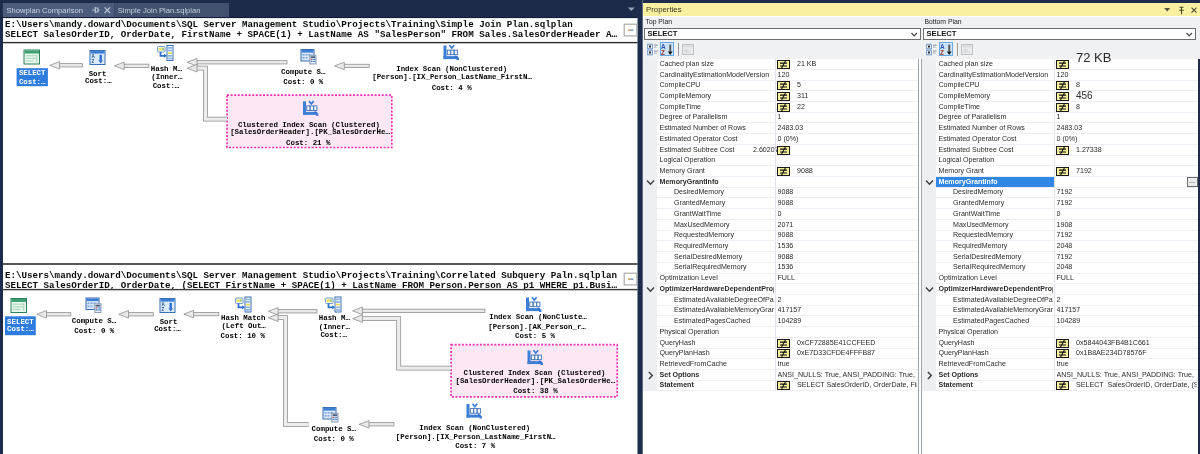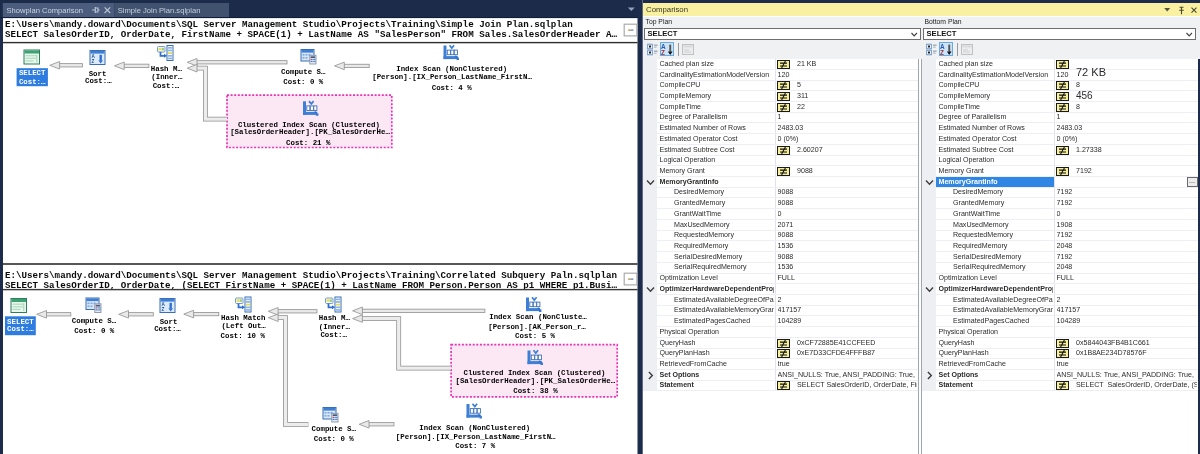--- a/index.html
+++ b/index.html
@@ -171,21 +171,21 @@
     <text x="535.3" y="382.54999999999995" font-family="Liberation Mono" font-weight="bold" font-size="7.4" fill="#000" text-anchor="middle">[SalesOrderHeader].[PK_SalesOrderHe…</text>
     <text x="535.4" y="393.04999999999995" font-family="Liberation Mono" font-weight="bold" font-size="7.4" fill="#000" text-anchor="middle">Cost: 38 %</text>
     <text x="333.8" y="430.95" font-family="Liberation Mono" font-weight="bold" font-size="7.4" fill="#000" text-anchor="middle">Compute S…</text>
     <text x="333.8" y="441.34999999999997" font-family="Liberation Mono" font-weight="bold" font-size="7.4" fill="#000" text-anchor="middle">Cost: 0 %</text>
     <text x="474.8" y="429.95" font-family="Liberation Mono" font-weight="bold" font-size="7.4" fill="#000" text-anchor="middle">Index Scan (NonClustered)</text>
     <text x="475.7" y="438.84999999999997" font-family="Liberation Mono" font-weight="bold" font-size="7.4" fill="#000" text-anchor="middle">[Person].[IX_Person_LastName_FirstN…</text>
     <text x="475.2" y="447.65" font-family="Liberation Mono" font-weight="bold" font-size="7.4" fill="#000" text-anchor="middle">Cost: 7 %</text>
   </svg>
 <div class="abs" style="left:642.5px;top:0;width:557.5px;height:3.2px;background:#1d2c4d"></div>
 <div class="abs" style="left:642.5px;top:3.2px;width:557.5px;height:13.3px;background:#f9f0a2"></div>
-<div class="abs" style="left:646px;top:4.3px;width:200px;height:12px;font-size:7.8px;color:#38381f;line-height:12px">Comparison</div>
+<div class="abs" style="left:646px;top:4.3px;width:200px;height:12px;font-size:7.8px;color:#38381f;line-height:12px">Properties</div>
 <svg class="abs" style="left:1160px;top:3px" width="40" height="13">
 <polygon points="4.2,5 10.2,5 7.2,8.4" fill="#55553a"></polygon>
 <g stroke="#4a4a30" stroke-width="1.1" fill="none">
       <path d="M19.5 4.2 h4 M21.5 4.2 v5.4 M19.2 7.2 h4.6 M21.5 9.6 v1.6"></path>
 <path d="M31.5 4.6 L36.5 9.6 M36.5 4.6 L31.5 9.6"></path>
     </g>
   </svg>
 <div class="abs" style="left:642.5px;top:16.5px;width:557.5px;height:42.3px;background:#eff1f3"></div>
 <div class="abs" style="left:645.5px;top:17.2px;width:120px;height:10px;font-size:6.8px;line-height:10px;color:#1a1a1a">Top Plan</div>
 <div class="abs" style="left:643.5px;top:27.6px;width:277px;height:12.6px;background:#fff;border:1px solid #6e6e6e;box-sizing:border-box"></div>
@@ -259,21 +259,21 @@
 <div class="abs" style="left:777.5px;top:123.12px;width:139.5px;height:10.72px;line-height:10.72px;font-size:7.1px;color:#2b2b2b;overflow:hidden;white-space:pre">2483.03</div>
 <div class="abs" style="left:656.5px;top:143.86px;width:261.0px;height:0.7px;background:#edeff5"></div>
 <div class="abs" style="left:659.5px;top:133.84px;width:114.5px;height:10.72px;line-height:10.72px;font-size:7.1px;font-weight:normal;color:#2b2b2b;overflow:hidden;white-space:pre">Estimated Operator Cost</div>
 <div class="abs" style="left:777.5px;top:133.84px;width:139.5px;height:10.72px;line-height:10.72px;font-size:7.1px;color:#2b2b2b;overflow:hidden;white-space:pre">0 (0%)</div>
 <div class="abs" style="left:656.5px;top:154.58px;width:261.0px;height:0.7px;background:#edeff5"></div>
 <div class="abs" style="left:659.5px;top:144.56px;width:114.5px;height:10.72px;line-height:10.72px;font-size:7.1px;font-weight:normal;color:#2b2b2b;overflow:hidden;white-space:pre">Estimated Subtree Cost</div>
 <div class="abs" style="left:776.5px;top:145.56px"><svg width="13" height="9" style="vertical-align:top">
       <rect x="0.5" y="0.5" width="12" height="8" fill="#f5ef9e" stroke="#1a1a1a" stroke-width="1"></rect>
       <path d="M3 3.1 h7 M3 5.9 h7 M8.4 1 L4.6 8" stroke="#111" stroke-width="1.05" fill="none"></path>
     </svg></div>
-<div class="abs" style="left:797px;top:144.56px;width:120.0px;height:10.72px;line-height:10.72px;font-size:7.1px;color:#2b2b2b;overflow:hidden;white-space:pre">2.60207</div>
+<div class="abs" style="left:753px;top:144.56px;width:120.0px;height:10.72px;line-height:10.72px;font-size:7.1px;color:#2b2b2b;overflow:hidden;white-space:pre">2.60207</div>
 <div class="abs" style="left:656.5px;top:165.30px;width:261.0px;height:0.7px;background:#edeff5"></div>
 <div class="abs" style="left:659.5px;top:155.28px;width:114.5px;height:10.72px;line-height:10.72px;font-size:7.1px;font-weight:normal;color:#2b2b2b;overflow:hidden;white-space:pre">Logical Operation</div>
 <div class="abs" style="left:656.5px;top:176.02px;width:261.0px;height:0.7px;background:#edeff5"></div>
 <div class="abs" style="left:659.5px;top:166.00px;width:114.5px;height:10.72px;line-height:10.72px;font-size:7.1px;font-weight:normal;color:#2b2b2b;overflow:hidden;white-space:pre">Memory Grant</div>
 <div class="abs" style="left:776.5px;top:167.00px"><svg width="13" height="9" style="vertical-align:top">
       <rect x="0.5" y="0.5" width="12" height="8" fill="#f5ef9e" stroke="#1a1a1a" stroke-width="1"></rect>
       <path d="M3 3.1 h7 M3 5.9 h7 M8.4 1 L4.6 8" stroke="#111" stroke-width="1.05" fill="none"></path>
     </svg></div>
 <div class="abs" style="left:797px;top:166.00px;width:120.0px;height:10.72px;line-height:10.72px;font-size:7.1px;color:#2b2b2b;overflow:hidden;white-space:pre">9088</div>
 <div class="abs" style="left:656.5px;top:186.74px;width:261.0px;height:0.7px;background:#edeff5"></div>
@@ -386,21 +386,21 @@
 <path d="M2 6 h5 M2 8 h7" stroke="#b0b0b0" stroke-width="0.9"></path>
   </svg>
 <div class="abs" style="left:922px;top:58.8px;width:13.5px;height:332.3px;background:#edeff3"></div>
 <div class="abs" style="left:1053.5px;top:58.8px;width:1px;height:332.3px;background:#e2e2ea"></div>
 <div class="abs" style="left:935.5px;top:68.82px;width:262.0px;height:0.7px;background:#edeff5"></div>
 <div class="abs" style="left:938.5px;top:58.80px;width:114.5px;height:10.72px;line-height:10.72px;font-size:7.1px;font-weight:normal;color:#2b2b2b;overflow:hidden;white-space:pre">Cached plan size</div>
 <div class="abs" style="left:1055.5px;top:59.80px"><svg width="13" height="9" style="vertical-align:top">
       <rect x="0.5" y="0.5" width="12" height="8" fill="#f5ef9e" stroke="#1a1a1a" stroke-width="1"></rect>
       <path d="M3 3.1 h7 M3 5.9 h7 M8.4 1 L4.6 8" stroke="#111" stroke-width="1.05" fill="none"></path>
     </svg></div>
-<div class="abs" style="left:1076px;top:67px;width:121.0px;height:10.72px;line-height:10.72px;font-size:11px;color:#2b2b2b;overflow:hidden;white-space:pre">72 KB</div>
+<div class="abs" style="left:1076px;top:53px;width:121.0px;height:10.72px;line-height:10.72px;font-size:13px;color:#2b2b2b;overflow:hidden;white-space:pre">72 KB</div>
 <div class="abs" style="left:935.5px;top:79.54px;width:262.0px;height:0.7px;background:#edeff5"></div>
 <div class="abs" style="left:938.5px;top:69.52px;width:114.5px;height:10.72px;line-height:10.72px;font-size:7.1px;font-weight:normal;color:#2b2b2b;overflow:hidden;white-space:pre">CardinalityEstimationModelVersion</div>
 <div class="abs" style="left:1056.5px;top:69.52px;width:140.5px;height:10.72px;line-height:10.72px;font-size:7.1px;color:#2b2b2b;overflow:hidden;white-space:pre">120</div>
 <div class="abs" style="left:935.5px;top:90.26px;width:262.0px;height:0.7px;background:#edeff5"></div>
 <div class="abs" style="left:938.5px;top:80.24px;width:114.5px;height:10.72px;line-height:10.72px;font-size:7.1px;font-weight:normal;color:#2b2b2b;overflow:hidden;white-space:pre">CompileCPU</div>
 <div class="abs" style="left:1055.5px;top:81.24px"><svg width="13" height="9" style="vertical-align:top">
       <rect x="0.5" y="0.5" width="12" height="8" fill="#f5ef9e" stroke="#1a1a1a" stroke-width="1"></rect>
       <path d="M3 3.1 h7 M3 5.9 h7 M8.4 1 L4.6 8" stroke="#111" stroke-width="1.05" fill="none"></path>
     </svg></div>
 <div class="abs" style="left:1076px;top:80.24px;width:121.0px;height:10.72px;line-height:10.72px;font-size:7.1px;color:#2b2b2b;overflow:hidden;white-space:pre">8</div>

